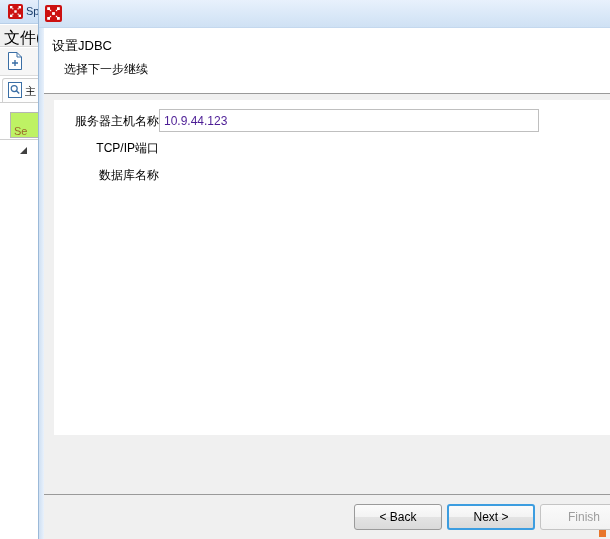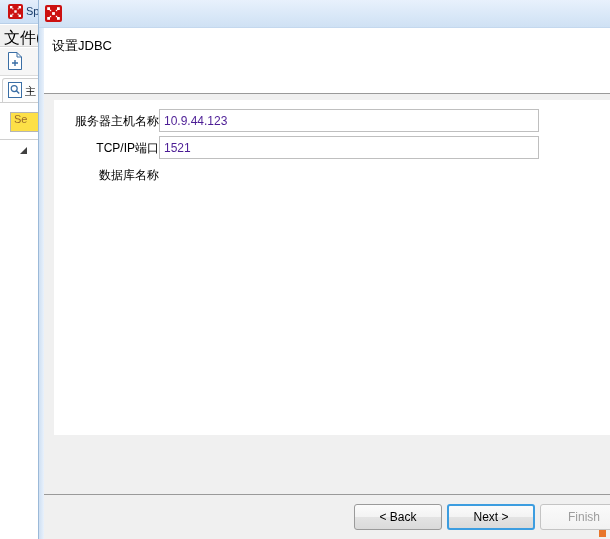--- a/index.html
+++ b/index.html
@@ -100,26 +100,26 @@
     left: 0; top: 102px;
     width: 40px; height: 437px;
     background: #ffffff;
     border-top: 1px solid #cfcfcf;
     box-sizing: border-box;
   }
   #bg-search-box {
     position: absolute;
     left: 10px; top: 112px;
     width: 40px; height: 20px;
-    background: #fde047;
+    background: #bef264;
     border: 1px solid #b5b5b5;
     box-sizing: border-box;
     font-size: 11px;
     color: #9a6a2a;
-    padding: 0 3px;
+    padding: 12px 3px;
     white-space: nowrap;
     overflow: hidden;
   }
   #bg-tree-area {
     position: absolute;
     left: 0; top: 139px;
     width: 40px; height: 400px;
     background: #ffffff;
     border-top: 1px solid #d0d0d0;
     box-sizing: border-box;
@@ -374,34 +374,34 @@
           <rect x="10.8" y="4.8" width="1.4" height="1.4"></rect>
           <rect x="4.8" y="10.8" width="1.4" height="1.4"></rect>
           <rect x="10.8" y="10.8" width="1.4" height="1.4"></rect>
         </g>
       </svg>
     </span>
   </div>
 
   <div id="dialog-header">
     <div id="header-title">设置JDBC</div>
+    <div id="header-subtitle">选择下一步继续</div>
   </div>
   <div id="header-rule"></div>
 
   <div id="dialog-content">
     <div id="content-surface">
 
       <div class="form-row" style="left:105px; top:9px;">
         <span class="form-label">服务器主机名称</span>
         <input class="form-input" type="text" value="10.9.44.123" style="">
       </div>
 
       <div class="form-row" style="left:105px; top:36px;">
         <span class="form-label">TCP/IP端口</span>
-        <input class="form-input" type="text" value="1521" style="">
       </div>
 
       <div class="form-row" style="left:105px; top:63px;">
         <span class="form-label">数据库名称</span>
       </div>
 
     </div>
   </div>
 
   <div id="button-rule"></div>

